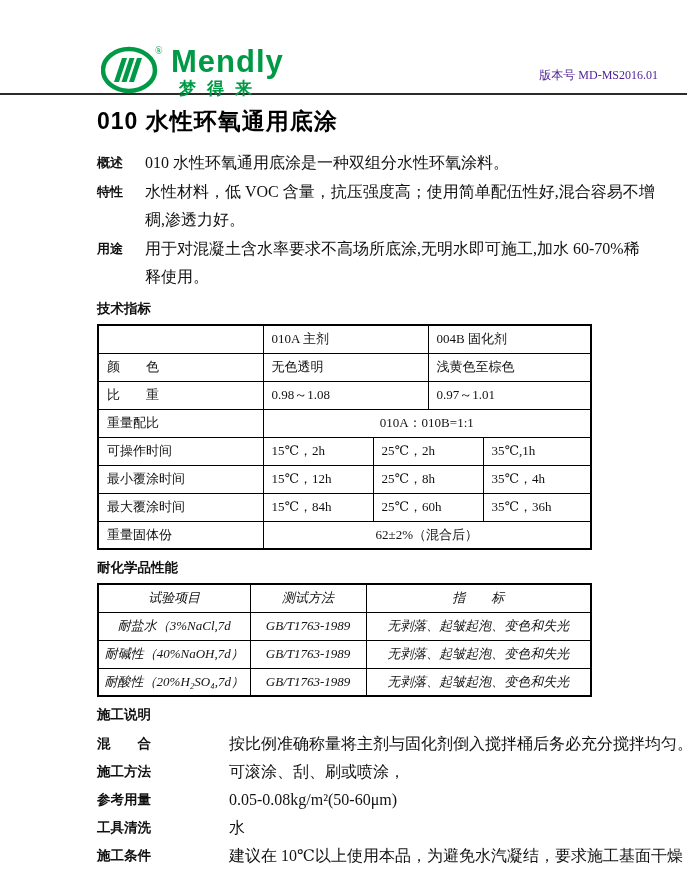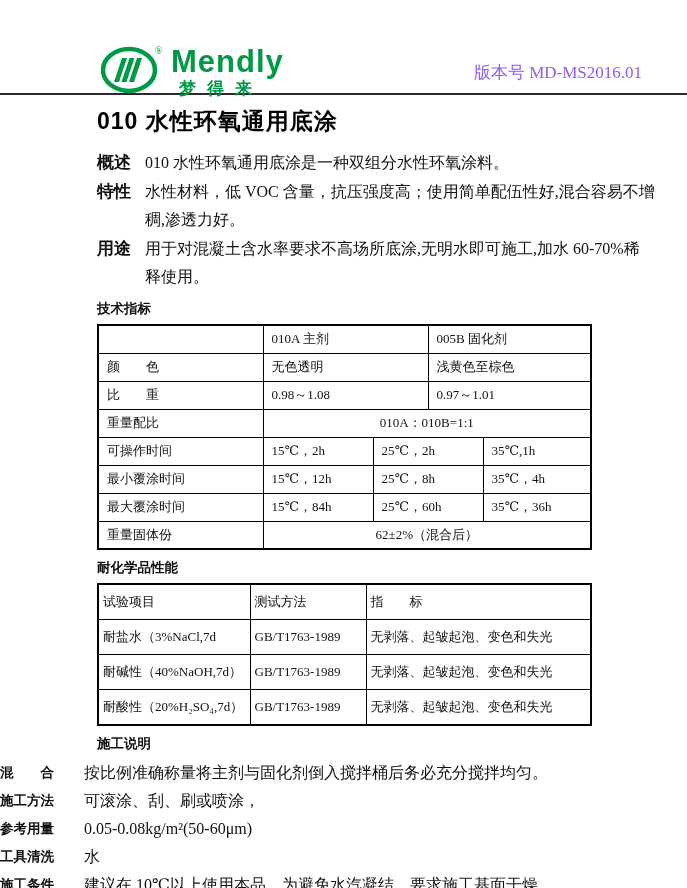--- a/index.html
+++ b/index.html
@@ -17,54 +17,54 @@
   .brand-name {
     font-family:"Liberation Sans","DejaVu Sans",sans-serif;
     font-weight:800; font-size:31px; line-height:1; color:var(--green);
     letter-spacing:1px;
   }
   .brand-cn {
     font-family:"Liberation Sans","DejaVu Sans",sans-serif;
     font-weight:700; font-size:17px; line-height:1; color:var(--green);
     letter-spacing:11px; margin-left:8px; margin-top:3px; white-space:pre;
   }
-  .version { position:absolute; right:45px; bottom:9px; font-size:17px; color:#8b5cf6; white-space:pre; }
+  .version { position:absolute; right:29px; bottom:9px; font-size:12px; color:#4c1d95; white-space:pre; }
   .rule { border:none; border-top:2.5px solid #2b2b2b; width:687px; }
   
   .title {
     margin:11px 0 12px 97px;
     font-family:"Liberation Sans","DejaVu Sans",sans-serif;
     font-weight:900; font-size:23px; letter-spacing:1px; color:#000; white-space:pre;
   }
   
   .sect { display:flex; margin-left:97px; width:500px; }
   .sect + .sect { margin-top:1px; }
   .sect-label {
     flex:0 0 48px; font-family:"Liberation Sans","DejaVu Sans",sans-serif;
-    font-weight:700; font-size:17px; line-height:28px; white-space:pre;
+    font-weight:700; font-size:13px; line-height:28px; white-space:pre;
   }
   .sect-body { flex:1; }
   .line { font-size:16px; line-height:28px; white-space:pre; }
   
   .h2 {
     margin:9px 4px 6px 97px;
     font-family:Liberation Mono, monospace;
     font-weight:700; font-size:13.5px; white-space:pre;
   }
   
   table { border-collapse:collapse; margin-left:97px; table-layout:fixed; }
   .t1, .t2 { border:2px solid #000; }
   td {
     border:1px solid #000; height:28px; padding:0 8px;
     font-size:13px; white-space:pre; overflow:hidden;
   }
-  .t2 td { padding:8px 4px; }
+  .t2 td { text-align:center; padding:0 4px;font-style:italic; }
   td.ctr { text-align:center; }
   
-  .app { display:flex; width:500px; }
+  .app { display:flex; margin-left:97px; width:500px;gap:48px; }
   .app-label {
     flex:0 0 84px; font-family:"Liberation Sans","DejaVu Sans",sans-serif;
     font-weight:700; font-size:13.5px; line-height:28px; white-space:pre;
   }
   .app-body { flex:1; }
   :root { --green:#009a47; }
 </style>
 </head>
 <body>
 
@@ -117,21 +117,21 @@
       <col style="width:165px">
         <col style="width:110px">
         <col style="width:55px">
         <col style="width:55px">
         <col style="width:108px">
     </colgroup>
     <tbody>
         <tr>
       <td></td>
       <td colspan="2">010A 主剂</td>
-      <td colspan="2">005B 固化剂</td>
+      <td colspan="2">004B 固化剂</td>
     </tr>
     <tr>
       <td>颜　　色</td>
       <td colspan="2">无色透明</td>
       <td colspan="2">浅黄色至棕色</td>
     </tr>
     <tr>
       <td>比　　重</td>
       <td colspan="2">0.98～1.08</td>
       <td colspan="2">0.97～1.01</td>

